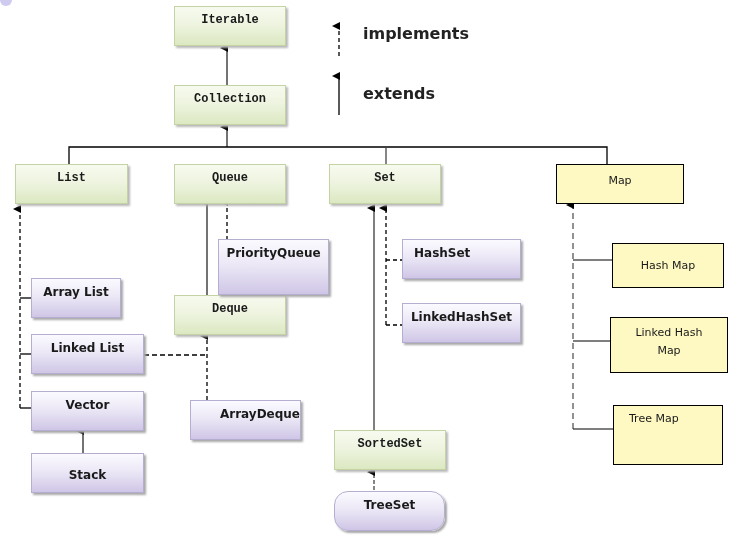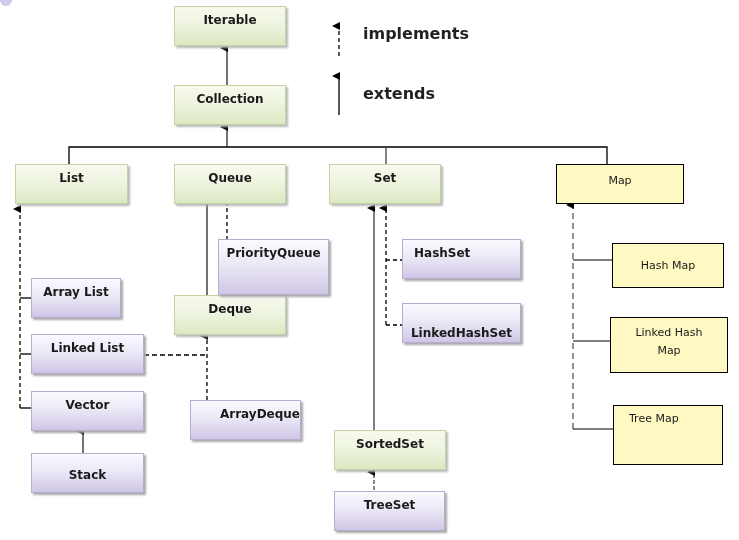--- a/index.html
+++ b/index.html
@@ -4,21 +4,21 @@
 <style>
   html, body { margin: 0; padding: 0; background: #ffffff; }
   body { width: 739px; height: 540px; position: relative; overflow: hidden;
          font-family: "DejaVu Sans", sans-serif; }
   #stage { position: absolute; left: 0; top: 0; width: 739px; height: 540px; }
   svg.links { position: absolute; left: 0; top: 0; width: 739px; height: 540px; }
   .box { position: absolute; box-sizing: border-box; font-size: 12px; font-weight: bold;
          color: #1a1a1a; text-align: center; }
   .box span { display: block; }
   .green { background: linear-gradient(#f7faef 0%, #eef4e0 45%, #dce8c2 100%);
-           border: 1px solid #c4d3a4; box-shadow: 2px 2px 2px #b9b9b9; }
+           border: 1px solid #c4d3a4; box-shadow: 2px 2px 2px #b9b9b9; font-family: Liberation Mono, monospace; }
   .purple { background: linear-gradient(#fbfaff 0%, #ece8f6 45%, #cfc6e6 100%);
             border: 1px solid #b6aed0; box-shadow: 2px 2px 2px #a9a9a9; }
   .plain { background: #fef9c3; border: 1px solid #000; font-weight: normal; font-size: 11px; }
   .legend-text { position: absolute; font-size: 16px; font-weight: bold; color: #222; }
   .dot { position: absolute; left: 0; top: -6px; width: 12px; height: 12px; border-radius: 50%;
          background: #cfcaf0; }
 </style>
 </head>
 <body>
 
@@ -94,39 +94,39 @@
   <div class="box plain" style="left:556px; top:164px; width:128px; height:40px; padding-top:9px;">
       <span>Map</span>
     </div>
 
   <div class="box purple" style="left:218px; top:239px; width:111px; height:56px; padding-top:6px;">
       <span>PriorityQueue</span>
     </div>
   <div class="box purple" style="left:402px; top:239px; width:119px; height:40px; padding-top:6px;">
       <span style="text-align:left; padding-left:11px;">HashSet</span>
     </div>
-  <div class="box purple" style="left:402px; top:303px; width:119px; height:40px; padding-top:22px;">
+  <div class="box purple" style="left:402px; top:303px; width:119px; height:40px; padding-top:6px;">
       <span>LinkedHashSet</span>
     </div>
   <div class="box purple" style="left:31px; top:278px; width:90px; height:40px; padding-top:6px;">
       <span>Array List</span>
     </div>
   <div class="box purple" style="left:31px; top:334px; width:113px; height:40px; padding-top:6px;">
       <span>Linked List</span>
     </div>
   <div class="box purple" style="left:31px; top:391px; width:113px; height:40px; padding-top:6px;">
       <span>Vector</span>
     </div>
   <div class="box purple" style="left:31px; top:453px; width:113px; height:40px; padding-top:14px;">
       <span>Stack</span>
     </div>
   <div class="box purple" style="left:190px; top:400px; width:111px; height:40px; padding-top:6px;">
       <span style="text-align:right; padding-left:5px;">ArrayDeque</span>
     </div>
-  <div class="box purple" style="left:334px; top:491px; width:111px; height:40px; padding-top:6px;">
+  <div class="box purple" style="left:334px; top:491px; width:111px; height:40px; padding-top:6px;border-radius:14px;">
       <span>TreeSet</span>
     </div>
 
   <div class="box plain" style="left:612px; top:243px; width:112px; height:45px; padding-top:15px;">
       <span>Hash Map</span>
     </div>
   <div class="box plain" style="left:610px; top:317px; width:118px; height:56px; padding-top:6px; line-height:18px;">
     <span>Linked Hash</span>
     <span>Map</span>
   </div>

